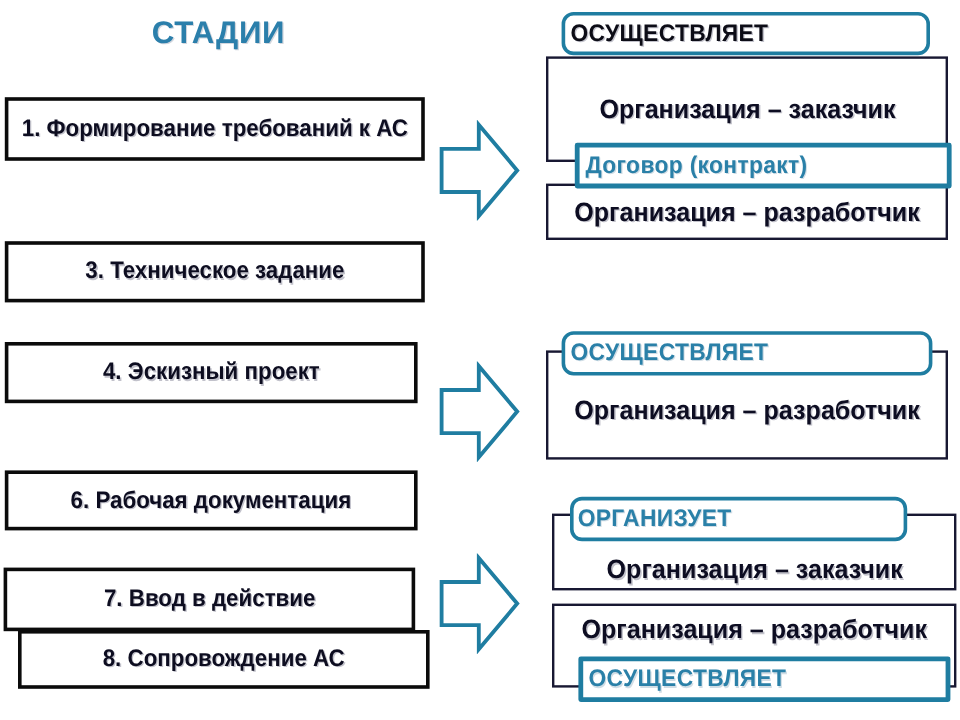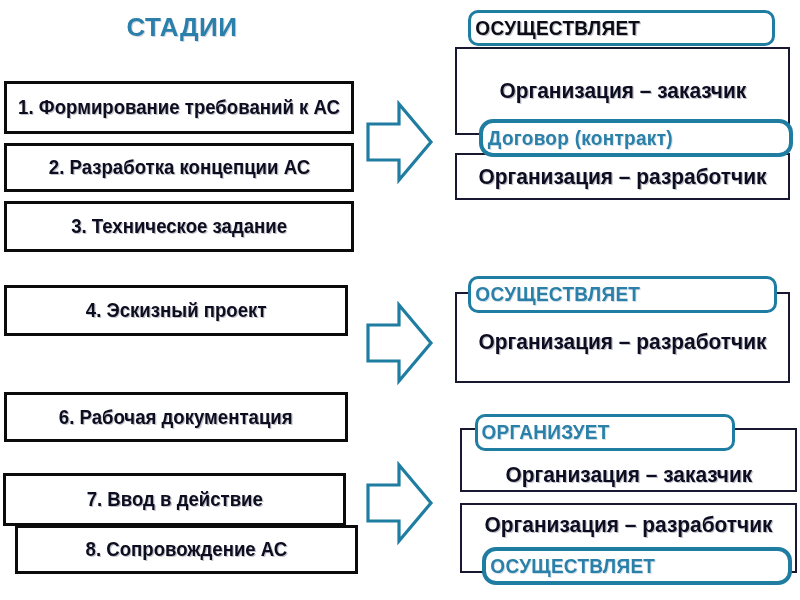--- a/index.html
+++ b/index.html
@@ -39,35 +39,32 @@
     position:absolute;background:#fff;border:3px solid #1f7da1;border-radius:10px;
     display:flex;align-items:center;z-index:2;
     box-sizing:border-box;
   }
   .pill span{
     display:inline-block;transform:scaleX(.95);white-space:nowrap;
     font-size:20px;font-weight:bold;letter-spacing:.3px;
   }
   .pill.dark-text span{color:#0c0c16;text-shadow:1.2px 1.2px 0 rgba(120,120,140,.45);}
   .pill.teal-text span{color:#2a80a8;text-shadow:1px 1px 0 rgba(140,170,190,.4);}
-  .pill.thick{border-width:4px;border-radius:14px;z-index:3;}
+  .pill.thick{border-width:4px;border-radius:2px;z-index:3;}
   .arrow{position:absolute;z-index:0;}
 </style>
 </head>
 <body>
 
 <div class="canvas">
 
   <div class="title">СТАДИИ</div>
 
   <div class="stage" style="left:4px;top:57px;width:344px;height:47px;">
     <span>1. Формирование требований к АС</span>
-  </div>
-  <div class="stage" style="left:4px;top:119px;width:344px;height:43px;">
-    <span>2. Разработка концепции АС</span>
   </div>
   <div class="stage" style="left:4px;top:177px;width:344px;height:45px;">
     <span>3. Техническое задание</span>
   </div>
   <div class="stage" style="left:4px;top:261px;width:338px;height:45px;">
     <span>4. Эскизный проект</span>
   </div>
   <div class="stage" style="left:4px;top:368px;width:338px;height:44px;">
     <span>6. Рабочая документация</span>
   </div>
@@ -107,20 +104,20 @@
   <div class="pill teal-text" style="left:468px;top:276px;width:309px;height:37px;">
     <span>ОСУЩЕСТВЛЯЕТ</span>
   </div>
 
   <div class="rect" style="left:460px;top:428px;width:337px;height:64px;padding-top:30px;">
     <span>Организация – заказчик</span>
   </div>
   <div class="rect" style="left:460px;top:503px;width:337px;height:70px;padding-bottom:26px;">
     <span>Организация – разработчик</span>
   </div>
-  <div class="pill teal-text" style="left:475px;top:414px;width:260px;height:37px;">
+  <div class="pill teal-text" style="left:475px;top:414px;width:281px;height:37px;">
     <span>ОРГАНИЗУЕТ</span>
   </div>
   <div class="pill teal-text thick" style="left:482px;top:547px;width:310px;height:38px;">
     <span>ОСУЩЕСТВЛЯЕТ</span>
   </div>
 
 </div>
 
 </body></html>

